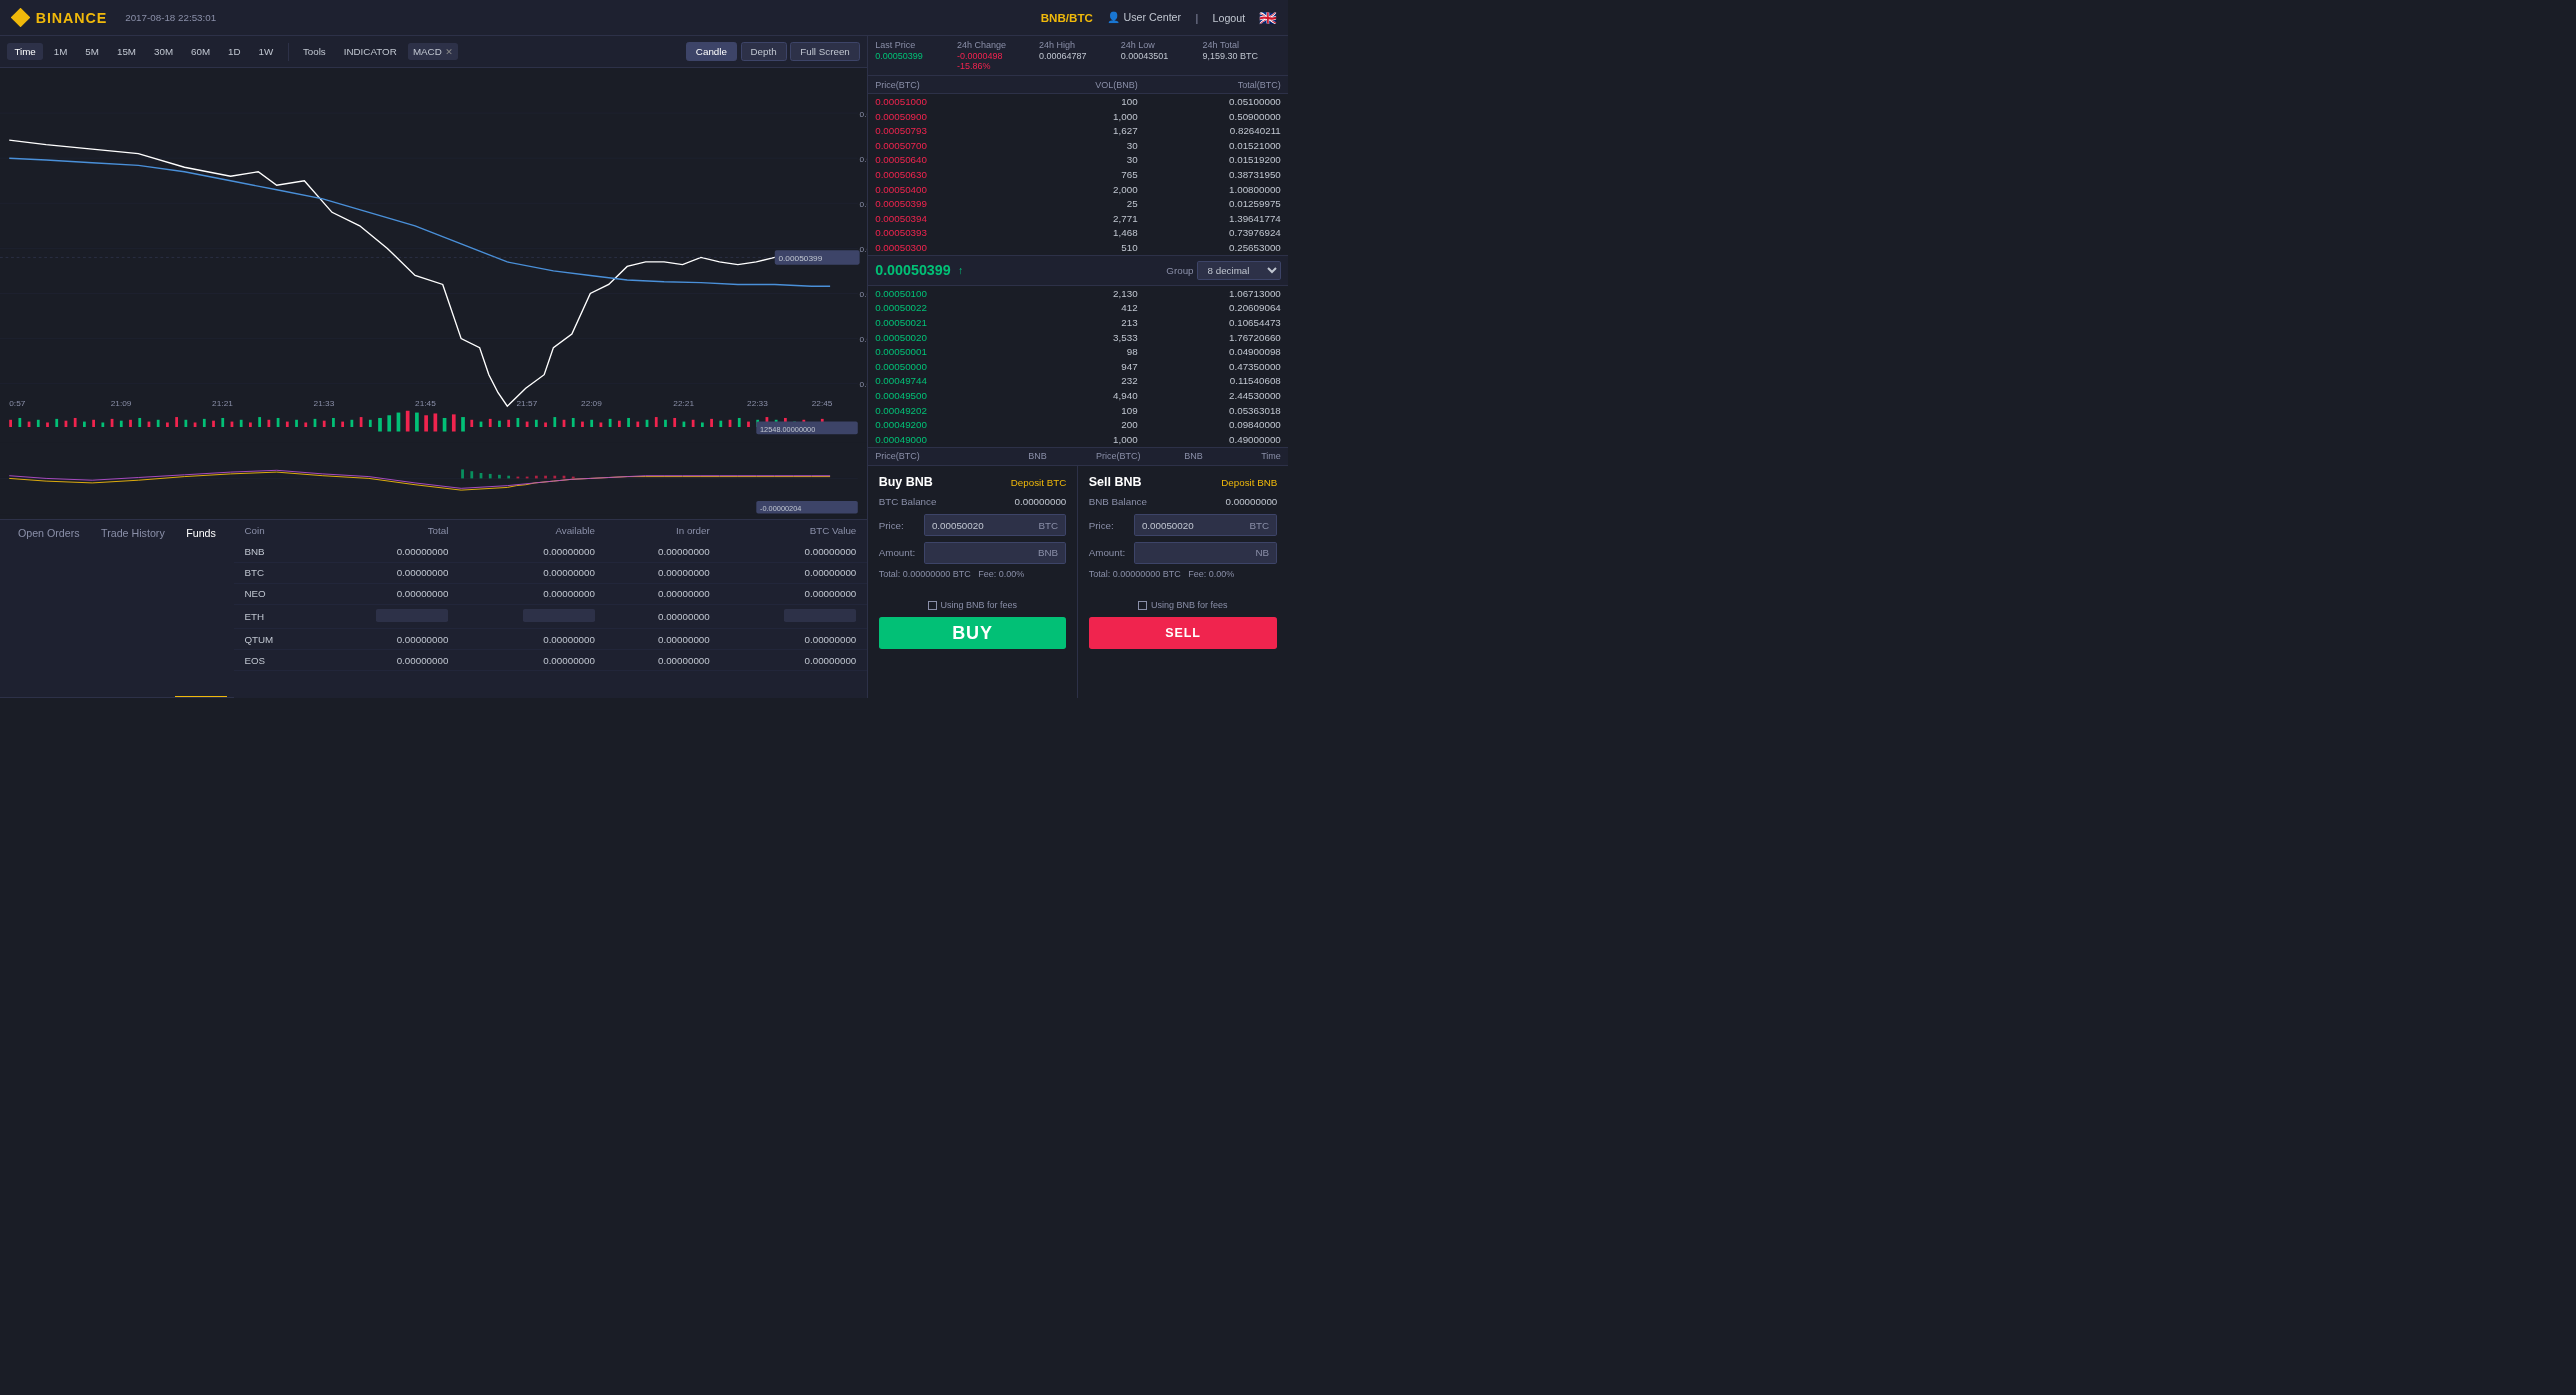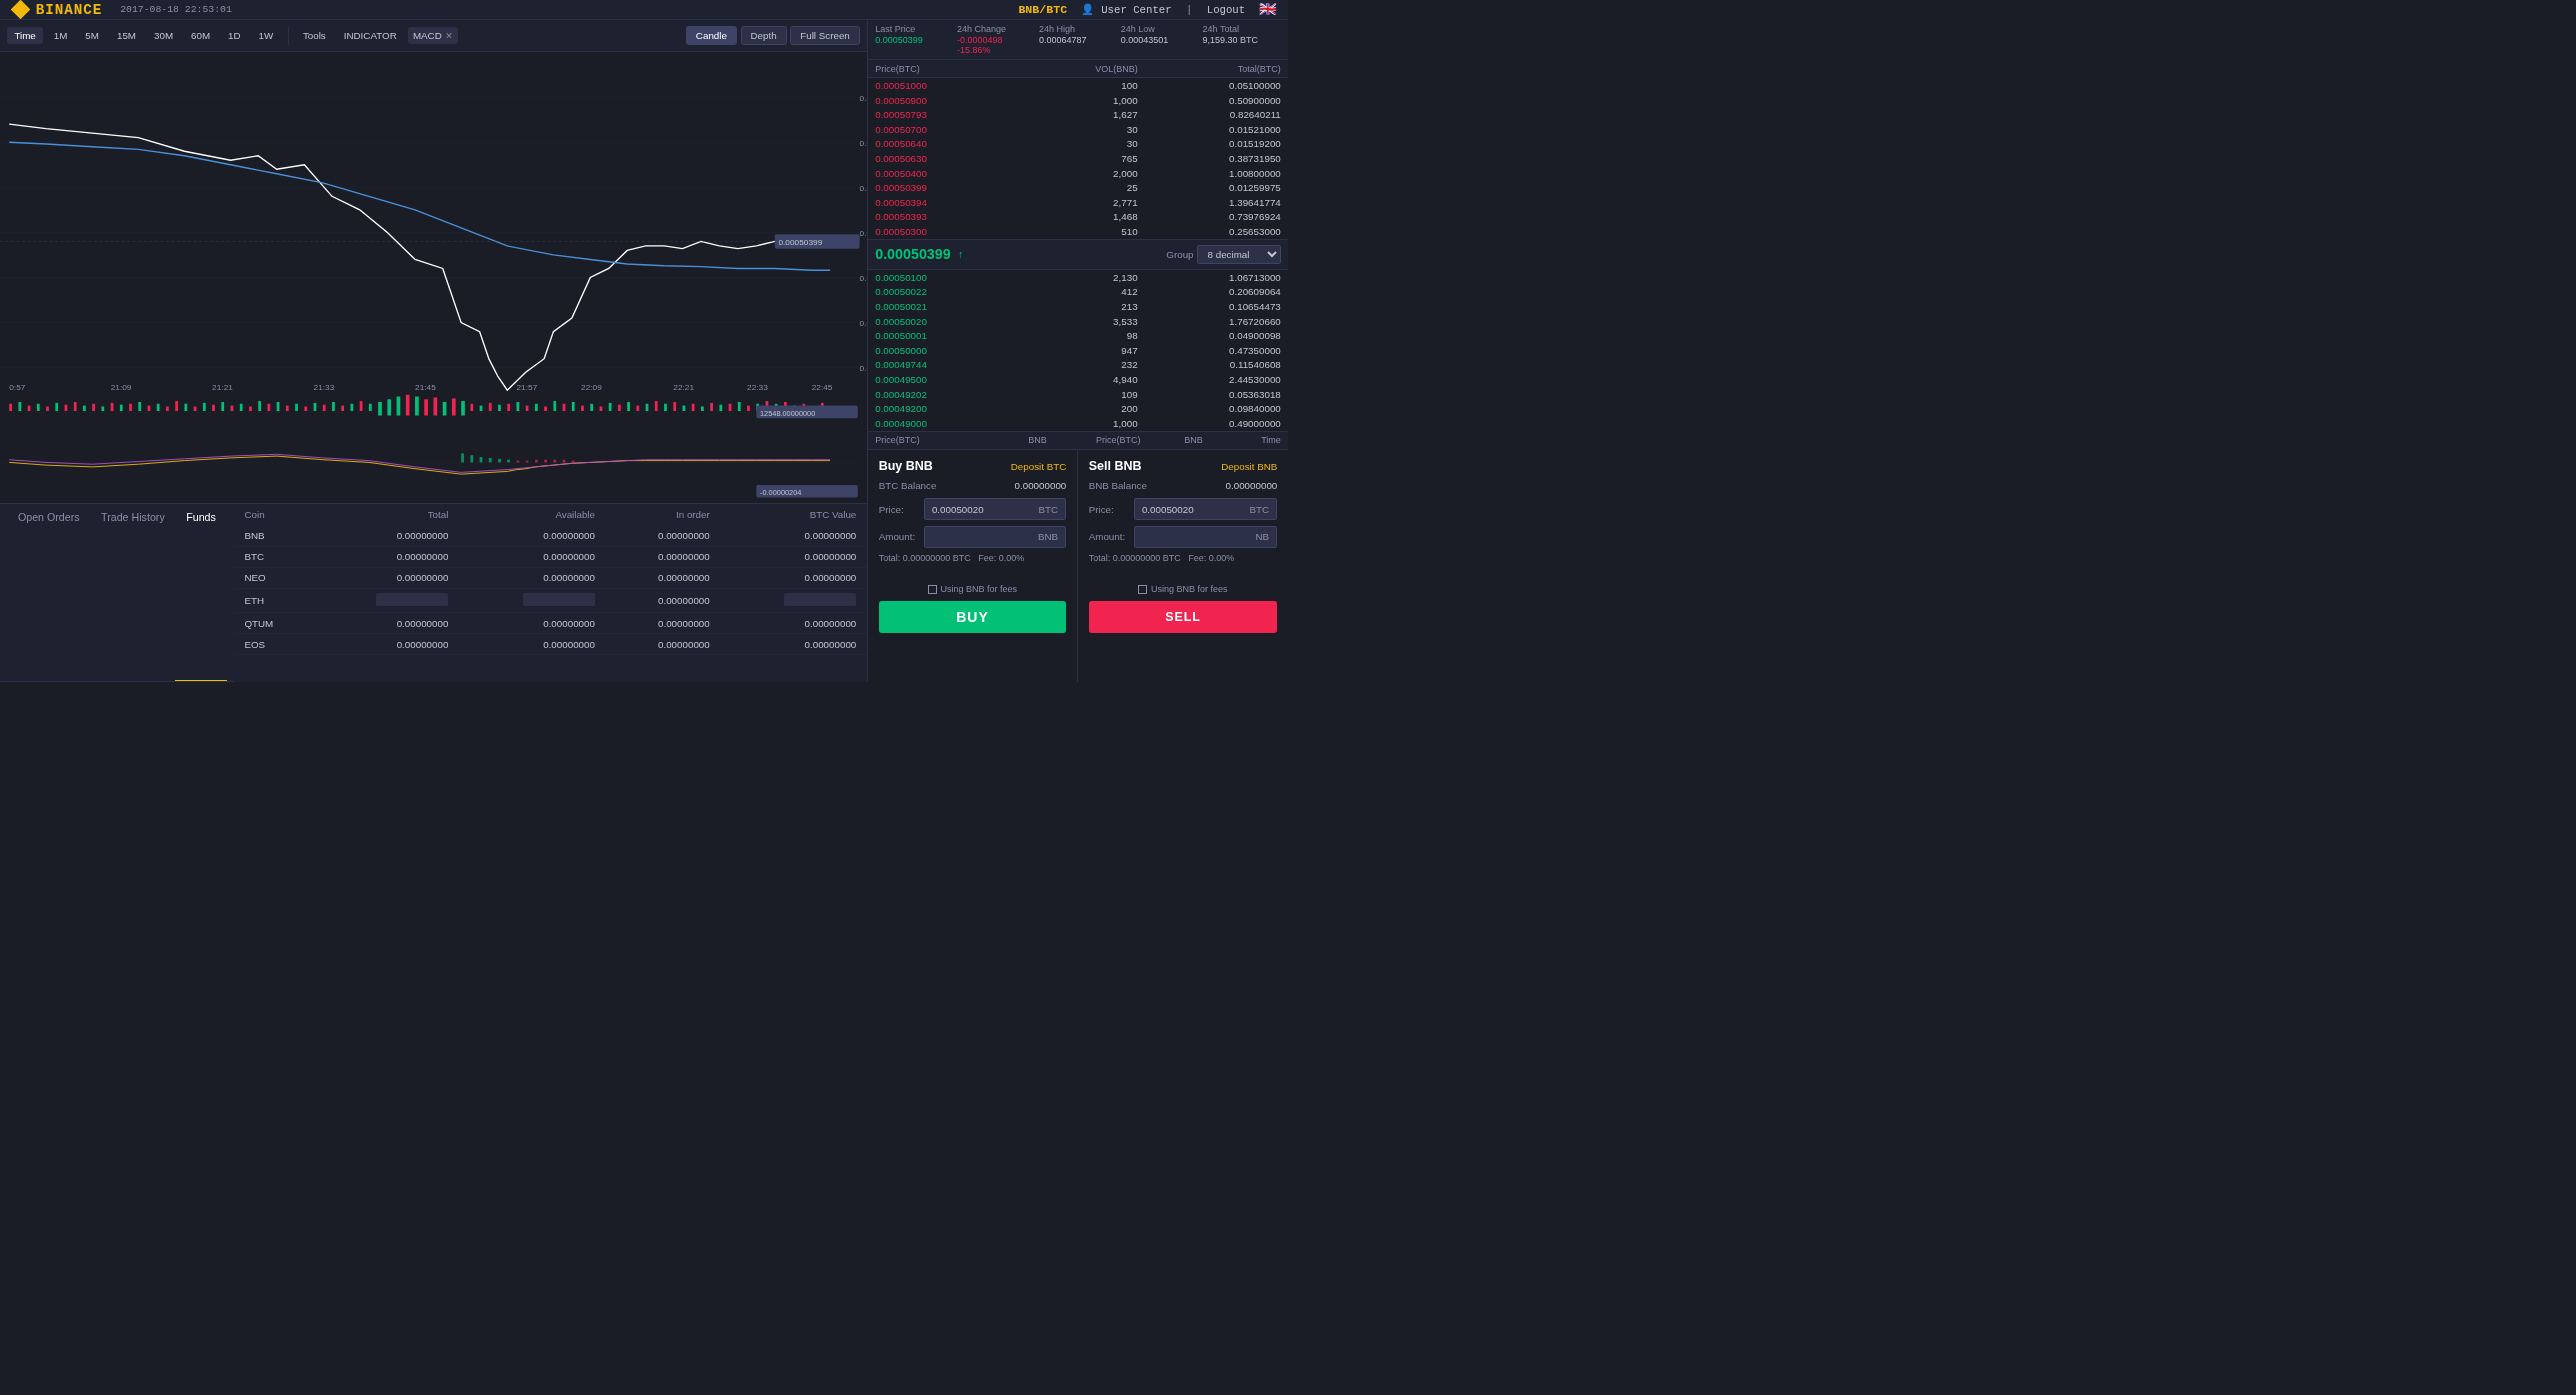--- a/index.html
+++ b/index.html
@@ -8,26 +8,25 @@
       color: #c0c6d0;
       font-family: Arial, sans-serif;
       font-size: 10.7px;
       width: 1288px;
       height: 698px;
       overflow: hidden;
     }
     
     .header {
       background: #1e2130;
-      height: 20px;
+      height: 36px;
       display: flex;
       align-items: center;
       padding: 0 10.7px;
       border-bottom: 0.9px solid #2d3148;
-      font-family: Liberation Mono, monospace;
     }
     .logo {
       display: flex;
       align-items: center;
       gap: 5.4px;
       margin-right: 18px;
     }
     .logo-icon {
       width: 19.7px;
       height: 19.7px;
@@ -368,21 +367,21 @@
       border: 0.9px solid #8a8fa8;
       background: transparent;
     }
 
     .buy-btn {
       width: 100%;
       height: 32px;
       background: #02c076;
       border: none;
       color: #fff;
-      font-size: 14px;
+      font-size: 18px;
       font-weight: bold;
       border-radius: 2.7px;
       cursor: pointer;
       letter-spacing: 0.9px;
     }
     .sell-btn {
       width: 100%;
       height: 32px;
       background: #f0244e;
       border: none;

